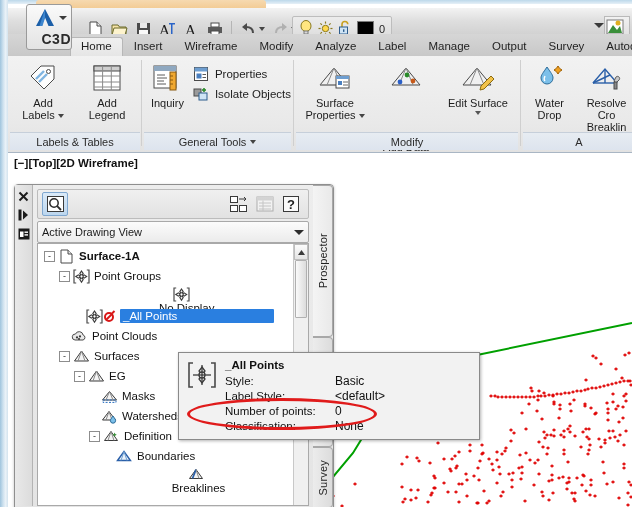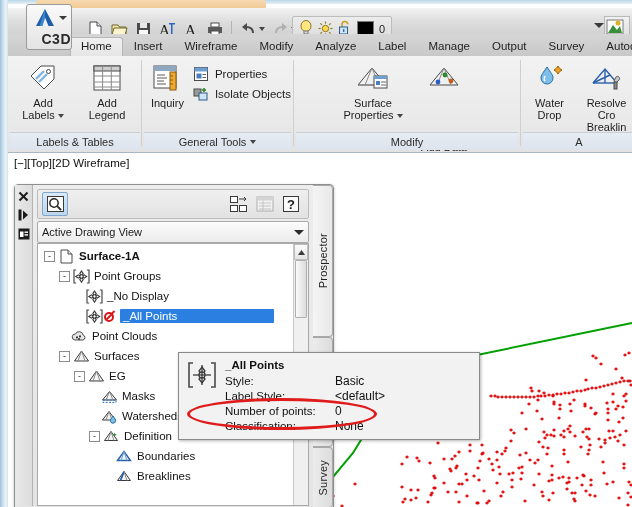--- a/index.html
+++ b/index.html
@@ -76,21 +76,21 @@
   .smallbtn{display:flex;align-items:center;gap:5px;cursor:default;}
   .smallbtn .ico{width:17px;height:17px;display:flex;align-items:center;justify-content:center;}
   .smallbtn .lbl{font-size:11.5px;color:#1d1d1d;white-space:nowrap;}
   .dncaret{width:0;height:0;border-left:3.5px solid transparent;border-right:3.5px solid transparent;
     border-top:4px solid #555;margin:2px auto 0;}
   .inlinecaret{display:inline-block;width:0;height:0;border-left:3.5px solid transparent;
     border-right:3.5px solid transparent;border-top:4px solid #444;vertical-align:middle;}
 
   
   .canvas{position:absolute;left:8px;top:153px;width:624px;height:354px;background:#fff;overflow:hidden;}
-  .vplabel{position:absolute;left:6px;top:4px;font-size:11.5px;color:#111;}
+  .vplabel{position:absolute;left:6px;top:4px;font-size:11.5px;color:#111;font-weight:bold;}
   .pts{position:absolute;left:0;top:0;width:624px;height:354px;}
 
   
   .palette{position:absolute;left:14px;top:184px;width:318px;height:323px;
     background:linear-gradient(to bottom,#ededed,#e4e4e4);
     border:1px solid #8f8f8f;border-radius:4px 4px 0 0;box-shadow:0 1px 3px rgba(0,0,0,.25);}
   .pal-left{position:absolute;left:0;top:0;width:17px;height:321px;
     background:linear-gradient(to right,#e9e9e9,#dcdcdc);border-right:1px solid #b3b3b3;}
   .pal-left .ib{width:15px;height:16px;margin:3px 0 0 1px;display:flex;align-items:center;justify-content:center;cursor:default;}
   .pal-right{position:absolute;right:0;top:0;width:20px;height:321px;}
@@ -411,20 +411,34 @@
                 <g stroke="#8a8a8a">
                   <line x1="17" y1="5" x2="10" y2="22"></line>
                   <line x1="17" y1="5" x2="24" y2="22"></line>
                 </g>
                 <circle cx="18" cy="12" r="2.4" fill="#2a8a2a"></circle>
                 <circle cx="11" cy="19" r="2.4" fill="#2a5fc8"></circle>
                 <circle cx="24" cy="18" r="2.4" fill="#c85a1a"></circle>
               </svg>
           </div>
           <div class="lbl">Add Data</div>
+          <div class="dncaret"></div>
+        </div>
+        <div class="bigbtn" style="width:70px;">
+          <div class="ico">
+            <svg width="36" height="30" viewBox="0 0 36 30">
+                <path d="M3 22L17 5l14 17z" fill="#f0f0f0" stroke="#4a4a4a"></path>
+                <g stroke="#8a8a8a">
+                  <line x1="17" y1="5" x2="10" y2="22"></line>
+                  <line x1="17" y1="5" x2="24" y2="22"></line>
+                </g>
+                <path d="M21 23l10-10 3 3-10 10-4 1z" fill="#f2c24a" stroke="#8a6a10"></path>
+              </svg>
+          </div>
+          <div class="lbl">Edit Surface</div>
           <div class="dncaret"></div>
         </div>
       </div>
       <div class="ptitle">
         <span>Modify</span>
       </div>
     </div>
     <div class="rsep" style="left:512px;"></div>
 
     <div class="rpanel" style="left:515px;width:112px;overflow:hidden;">
@@ -812,21 +826,21 @@
                   <path d="M8.5 2l1.7 2.6-1.7 2.6-1.7-2.6z"></path>
                   <path d="M8.5 8l1.7 2.6-1.7 2.6-1.7-2.6z"></path>
                   <path d="M2.8 7.5l2.6-1.7 2.6 1.7-2.6 1.7z"></path>
                   <path d="M8.5 7.5l2.6-1.7 2.6 1.7-2.6 1.7z"></path>
                 </g>
                 <circle cx="8.5" cy="7.5" r="1.7" fill="#fff" stroke="#3a3a3a" stroke-width="1.1"></circle>
               </svg>
             </div>
             <div class="tlbl">Point Groups</div>
           </div>
-          <div class="trow" style="padding-left: 36px;">
+          <div class="trow" style="padding-left: 36px; flex-direction: column;">
             <div class="expblank"></div>
             <div class="tico">
               <svg width="17" height="15" viewBox="0 0 17 15">
                 <g stroke="#4a4a4a" stroke-width="1.2" fill="none">
                   <path d="M3.2 1H1v13h2.2"></path>
                   <path d="M13.8 1H16v13h-2.2"></path>
                 </g>
                 <g stroke="#3a3a3a" stroke-width="1.1" fill="#f2f2f2">
                   <path d="M8.5 2l1.7 2.6-1.7 2.6-1.7-2.6z"></path>
                   <path d="M8.5 8l1.7 2.6-1.7 2.6-1.7-2.6z"></path>
@@ -950,21 +964,21 @@
               <svg width="17" height="15" viewBox="0 0 17 15">
                 <path d="M1.5 11.5L8 2.5l6.5 9z" fill="#eaf2fa" stroke="#2a5fa8" stroke-width="1.4"></path>
                 <g stroke="#6e9ed0">
                   <line x1="8" y1="2.5" x2="5" y2="11.5"></line>
                   <line x1="8" y1="2.5" x2="11" y2="11.5"></line>
                 </g>
               </svg>
             </div>
             <div class="tlbl">Boundaries</div>
           </div>
-          <div class="trow" style="padding-left: 66px;">
+          <div class="trow" style="padding-left: 66px; flex-direction: column;">
             <div class="expblank"></div>
             <div class="tico">
               <svg width="17" height="15" viewBox="0 0 17 15">
                 <path d="M1.5 11.5L8 2.5l6.5 9z" fill="#f4f4f4" stroke="#3a3a3a"></path>
                 <path d="M8 2.5L4.5 11.5" stroke="#2a5fa8" stroke-width="1.8"></path>
                 <line x1="8" y1="2.5" x2="11" y2="11.5" stroke="#8a8a8a"></line>
               </svg>
             </div>
             <div class="tlbl">Breaklines</div>
           </div>

